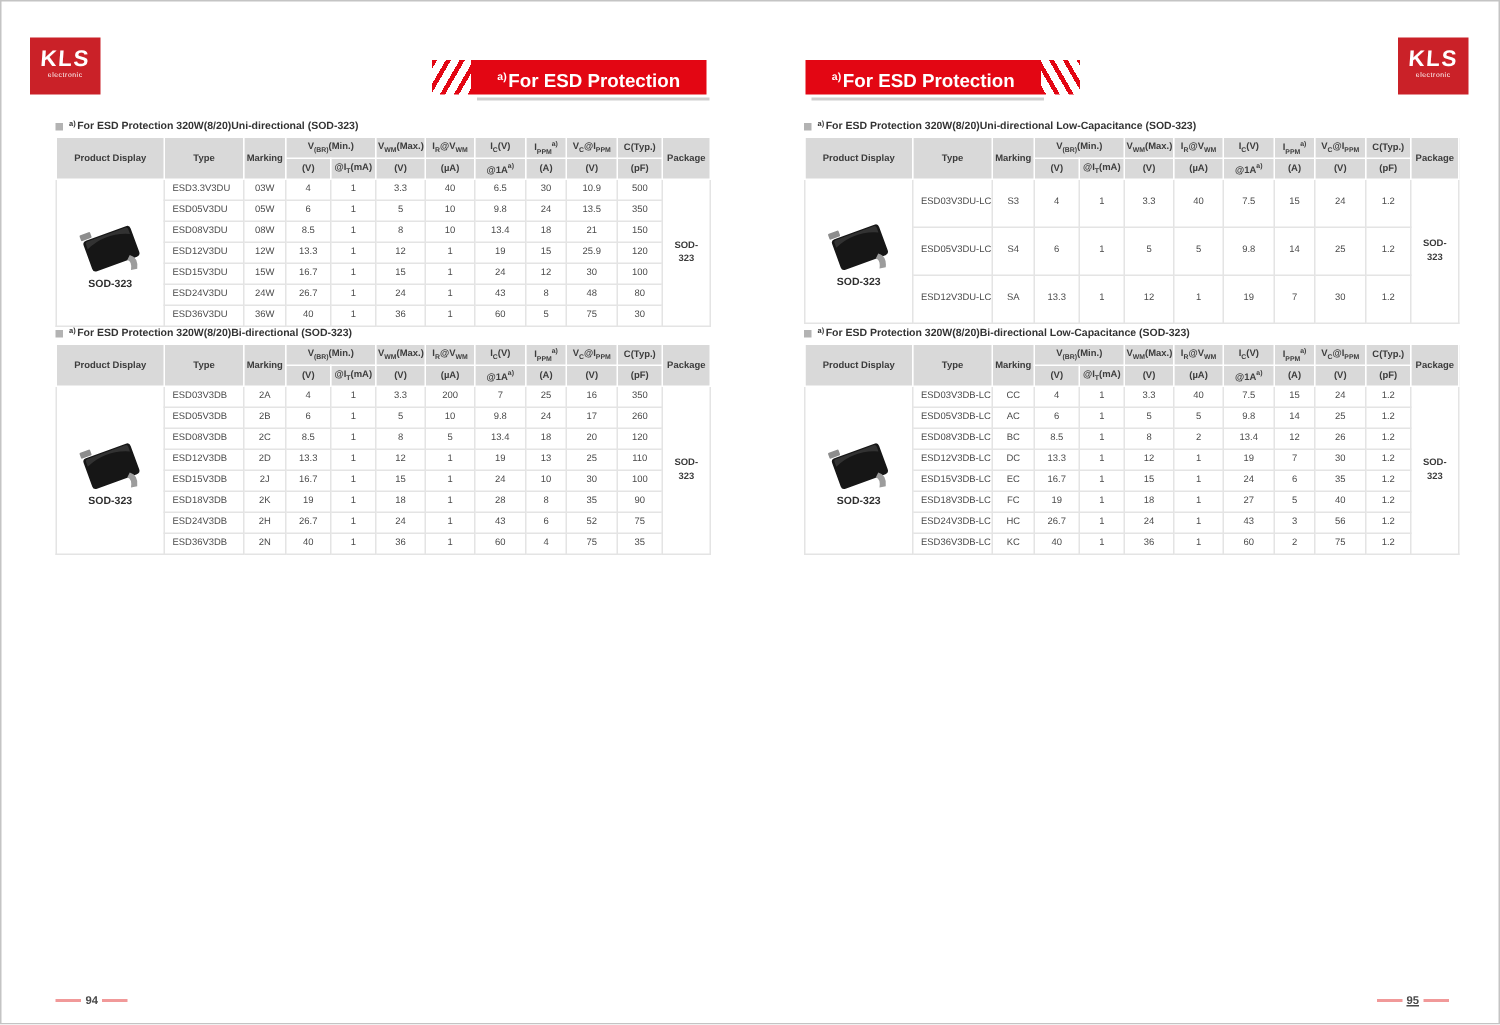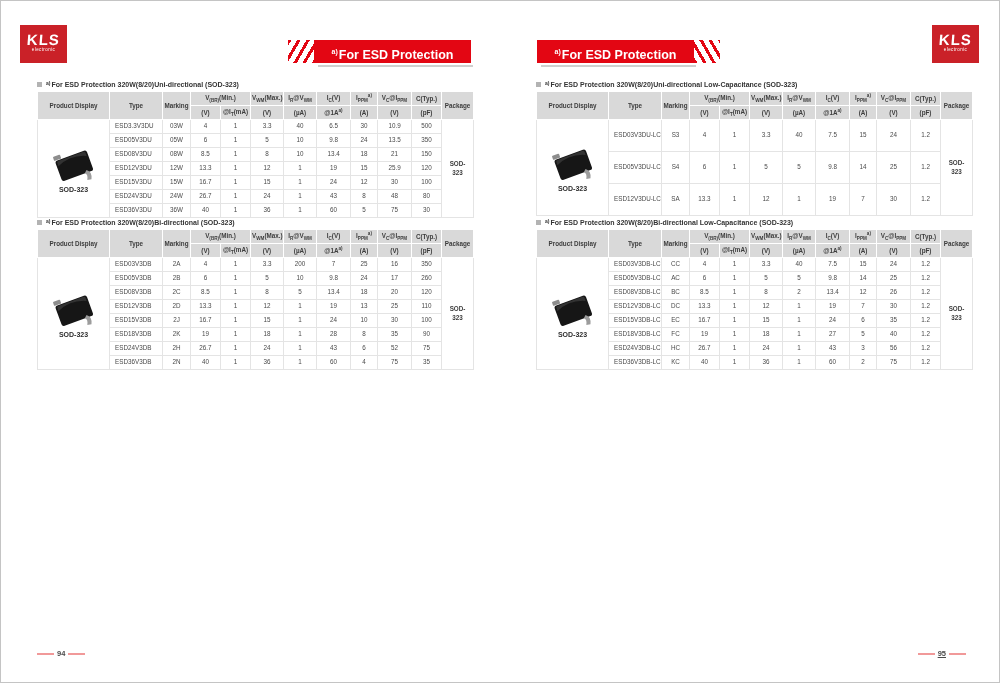--- a/index.html
+++ b/index.html
@@ -52,21 +52,21 @@
            height:13px;padding:0;line-height:1;}
   .rows-tall tbody td{height:31px;}
   td.type-cell{text-align:left;padding-left:5px;}
   td.product-cell{background:#fff;vertical-align:middle;}
   .component{width:54px;height:40px;display:block;margin:0 auto;}
   .product-label{text-align:center;font-weight:bold;font-size:7px;color:#2e2e2e;margin-top:1px;}
   td.package-cell{font-weight:bold;color:#3c3c3c;}
   td.package-cell span{display:inline-block;max-width:24px;line-height:1.3;}
 
   
-  .footer{position:absolute;bottom:24px;display:flex;align-items:center;gap:3px;
+  .footer{position:absolute;bottom:11px;display:flex;align-items:center;gap:3px;
           font-size:7.5px;color:#4a4a4a;font-weight:bold;}
   .page-left .footer{left:36px;}
   .page-right .footer{right:34px;text-decoration:underline;}
   .dash{width:17px;height:2px;background:#f19999;}
 </style>
 </head>
 <body>
 
 <div class="sheet">
 

